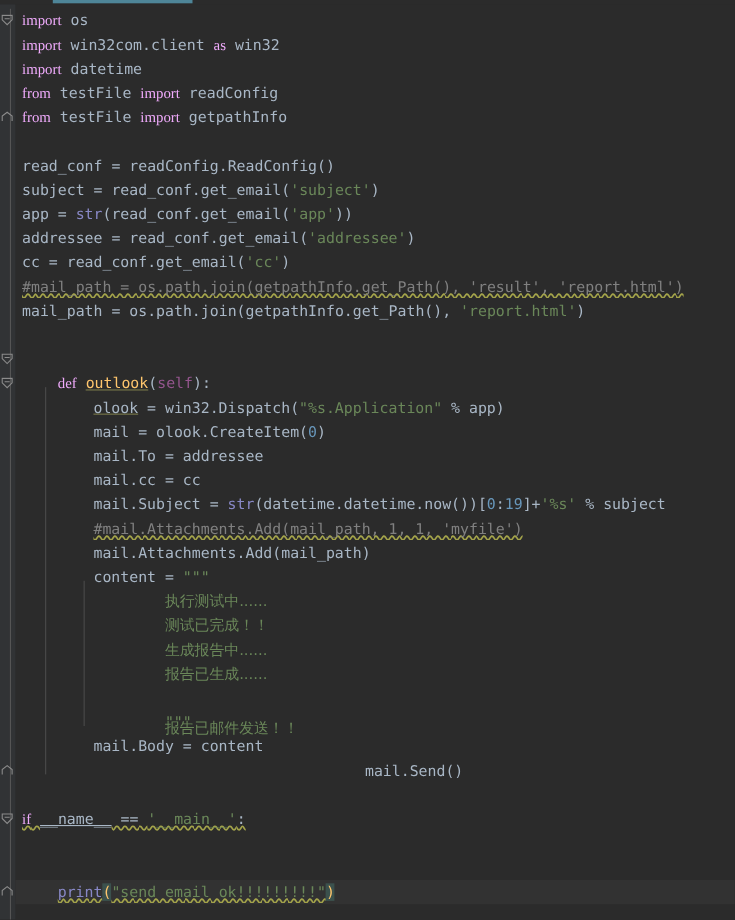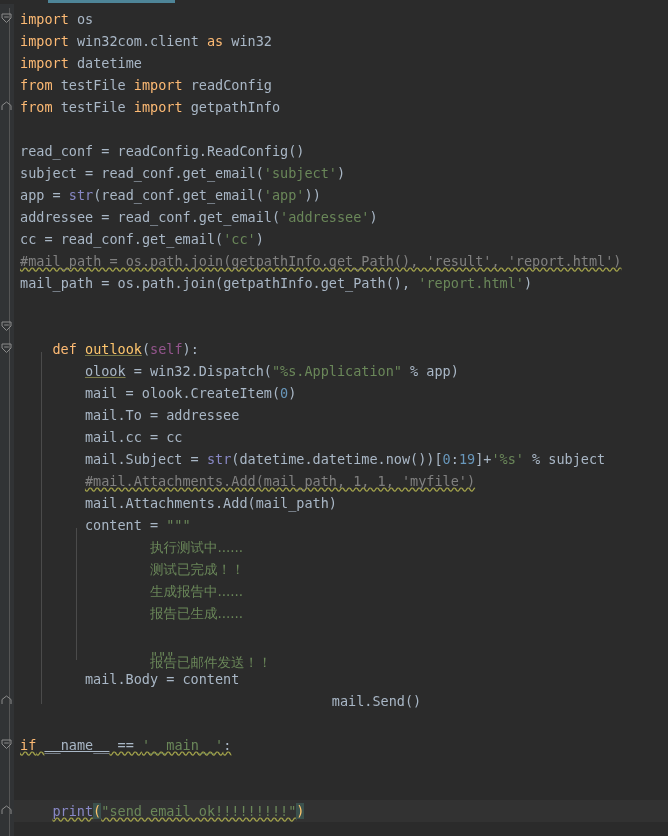--- a/index.html
+++ b/index.html
@@ -28,21 +28,21 @@
   }
   .line .txt{display:inline-block;padding-left:0;}
 
   
   .curline{background:#323232;}
 
   
   .guide{position:absolute;width:1px;background:#4b4b4b;}
 
   
-  .kw{color:#fdba74;}
+  .kw{color:#f0abfc;font-family:Liberation Serif, serif;}
   .str{color:#6a8759;}
   .num{color:#6897bb;}
   .com{color:#808080;}
   .builtin{color:#8888c6;}
   .func{color:#ffc66d;}
   .self{color:#94558d;}
   .plain{color:#a9b7c6;}
   .cls{color:#a9b7c6;}
   .brmatch{background:#3b514d;color:#ffc66d;}
 

